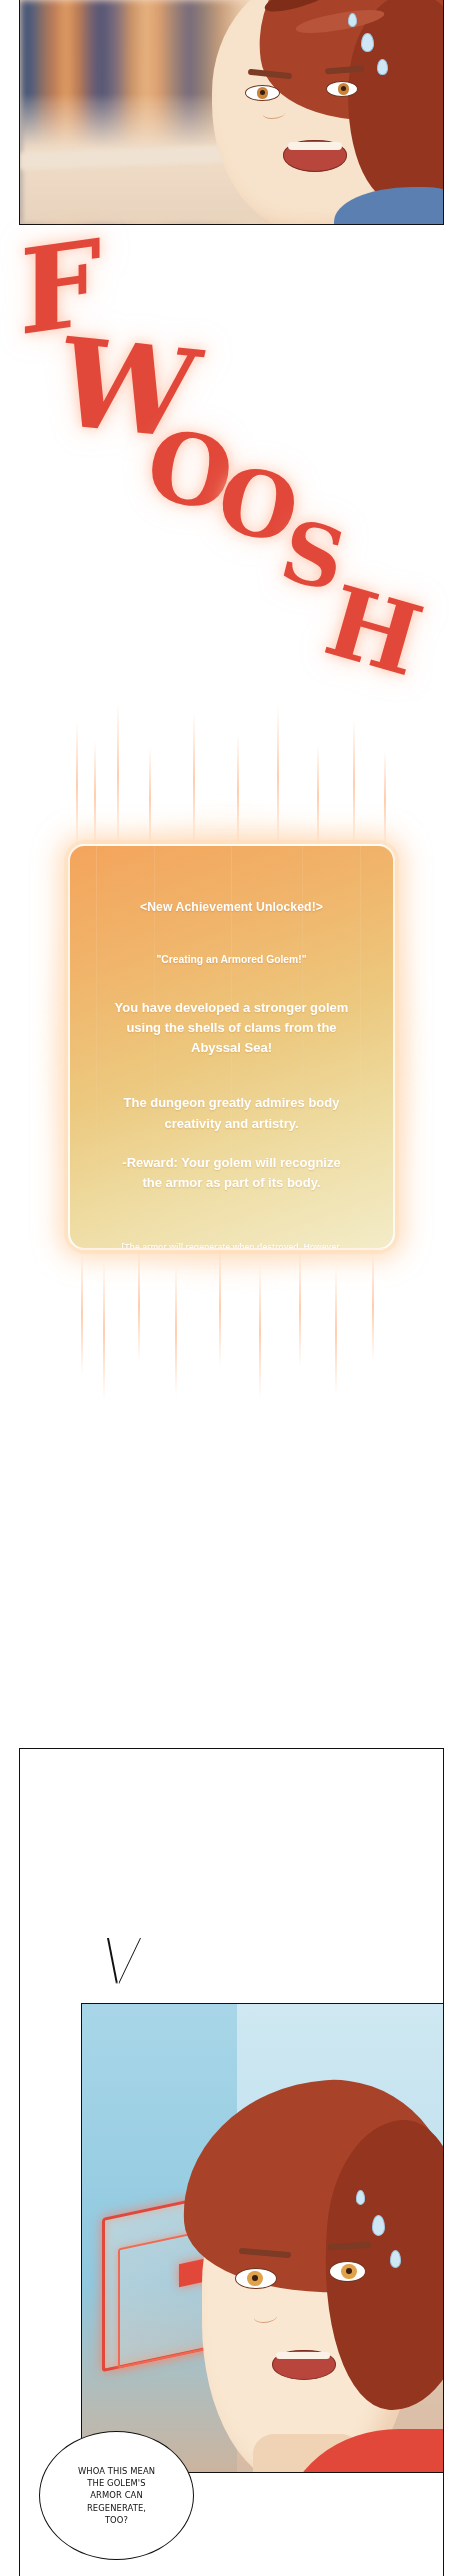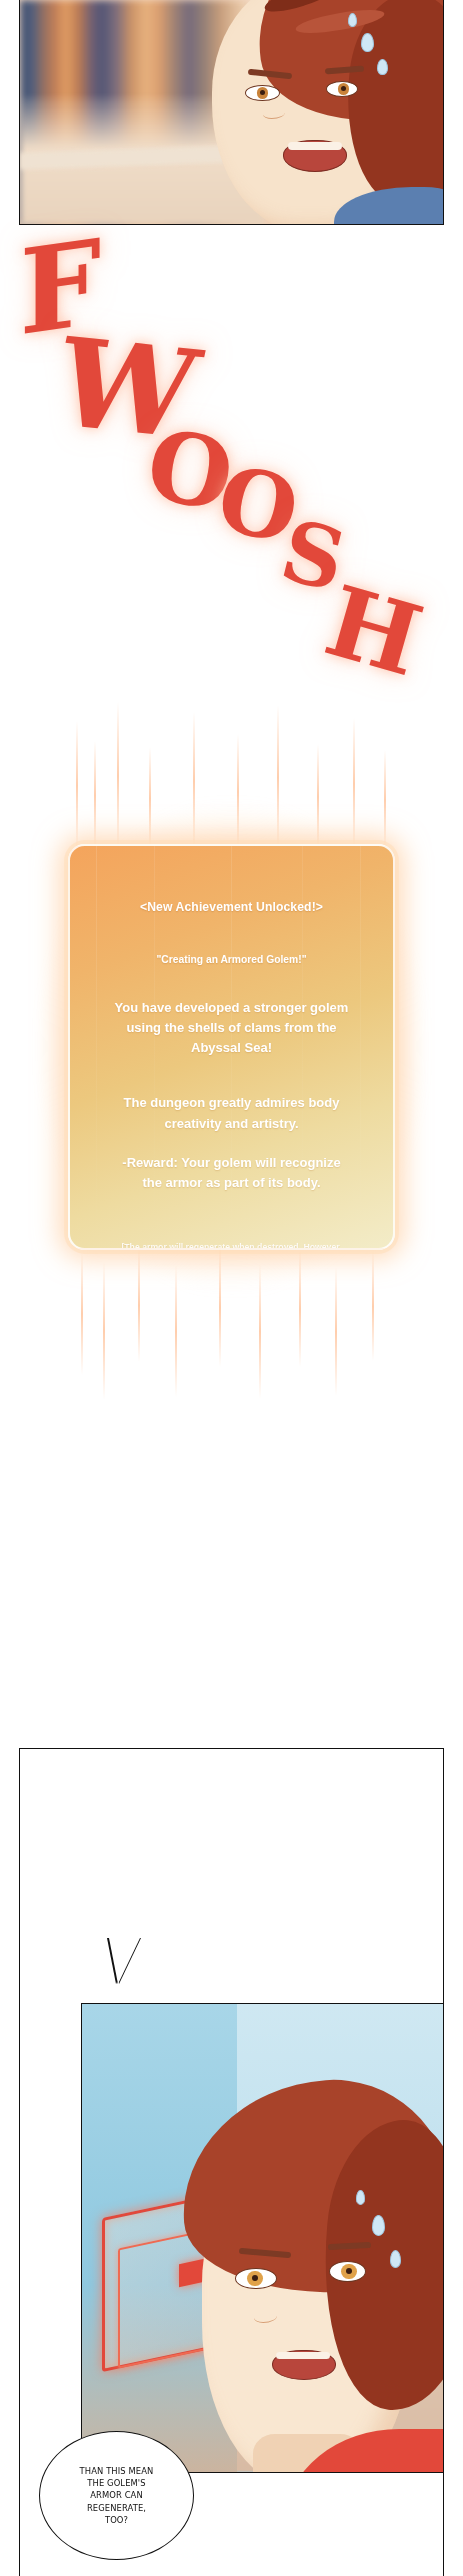--- a/index.html
+++ b/index.html
@@ -613,21 +613,21 @@
         <div class="p2-neck"></div>
         <div class="p2-shirt"></div>
       </div>
     </div>
   </div>
 
   <div class="bal1-tail"></div>
 
   <div class="bal2-tail"></div>
   <div class="balloon bal2">
-    <div class="btxt">THAN THIS MEAN
+    <div class="btxt">WHOA THIS MEAN
 THE GOLEM'S
 ARMOR CAN
 REGENERATE,
 TOO?</div>
   </div>
 
 </div>
 
 
 </body></html>

